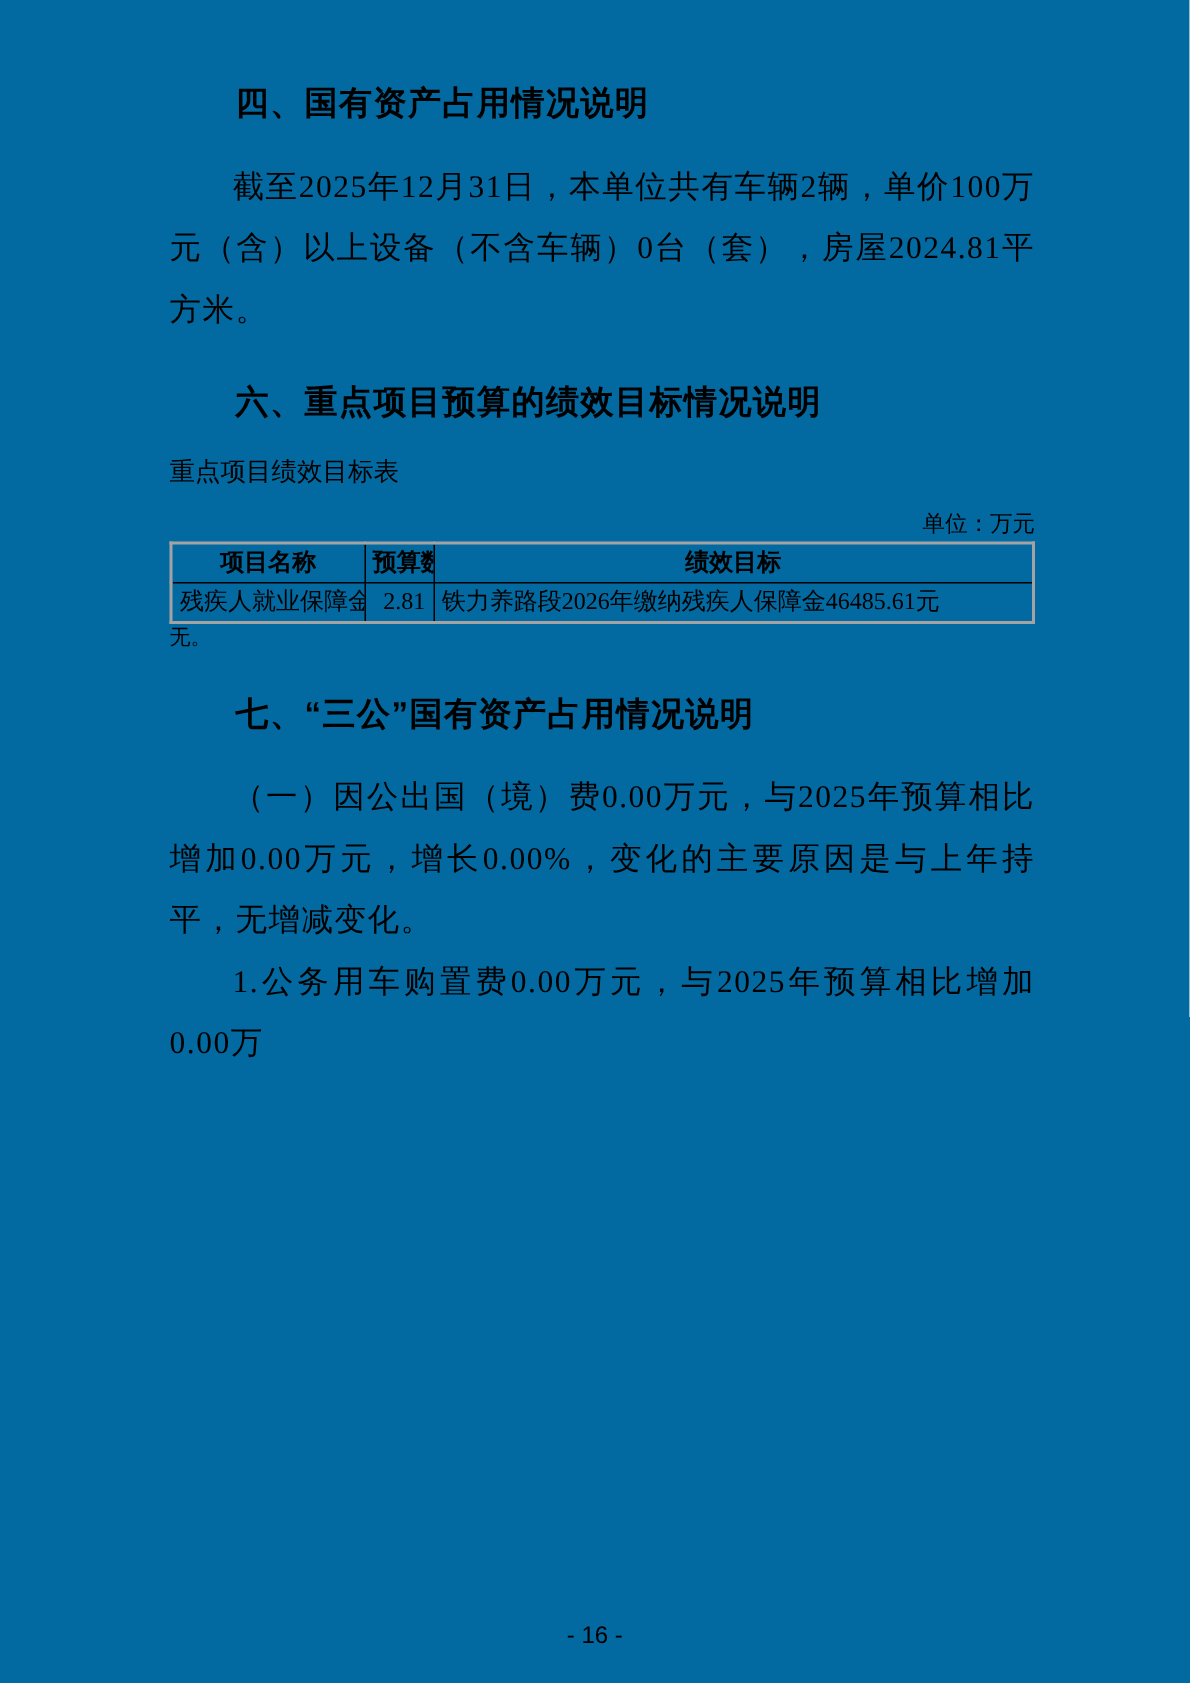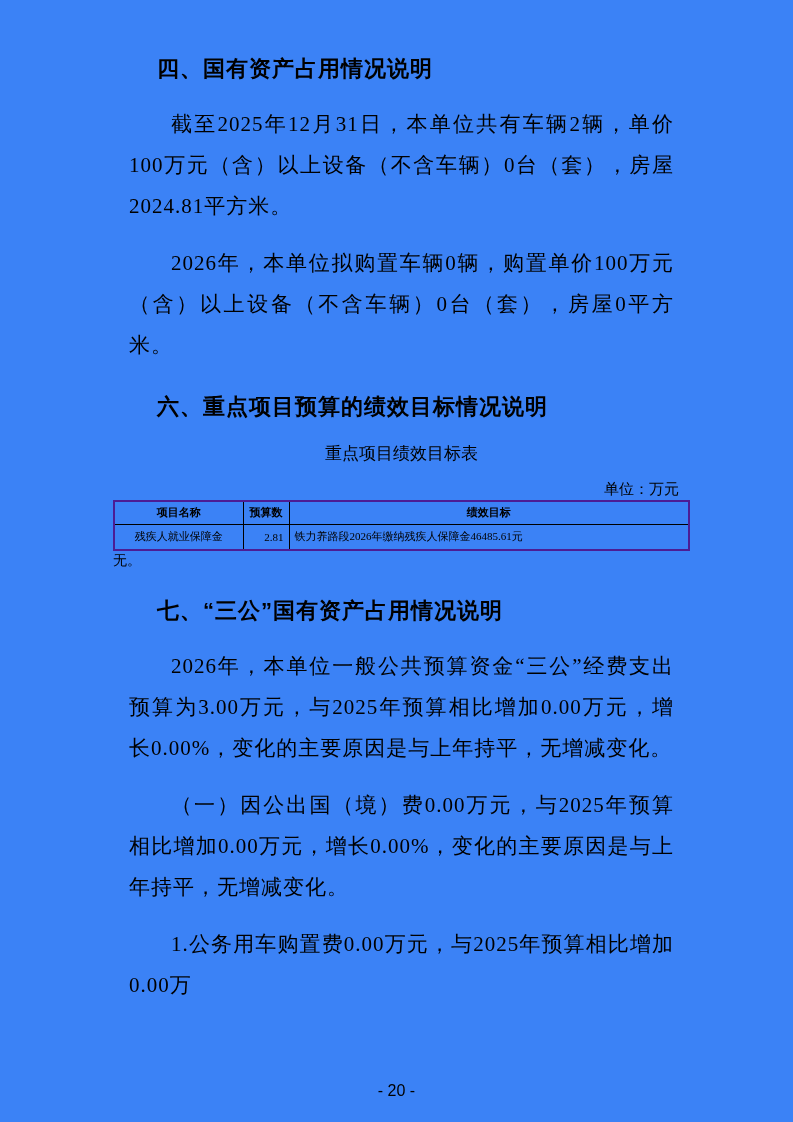--- a/index.html
+++ b/index.html
@@ -2,21 +2,21 @@
 <html><head>
 <meta charset="utf-8">
 <style>
   * { box-sizing: border-box; }
   html, body { margin: 0; padding: 0; background: #ffffff; }
   .page {
     position: relative;
     width: 793px;
     height: 1122px;
     margin: 0 auto;
-    background: #3b82f6;
+    background: #0369a1;
     color: #000000;
     padding: 54px 103px 0 113px;
     overflow: hidden;
     font-family: "Liberation Serif", "DejaVu Serif", serif;
   }
   .sec-heading {
     font-family: "Liberation Sans", "DejaVu Sans", sans-serif;
     font-weight: bold;
     font-size: 22px;
     line-height: 30px;
@@ -25,39 +25,39 @@
     margin: 26px 0 20px 0;
   }
   .sec-heading.first { margin-top: 0; }
   .body-text {
     font-size: 21px;
     line-height: 41px;
     letter-spacing: 1px;
     text-indent: 2em;
     text-align: justify;
     text-justify: inter-ideograph;
-    margin: 16px;
+    margin: 0;
   }
   .table-title {
     font-size: 17px;
     line-height: 24px;
-    text-align: center;
+    text-align: left;
     margin: 16px 0 0 0;
   }
   .unit-label {
     font-size: 15px;
     line-height: 18px;
     text-align: right;
-    margin: 14px 11px 2px 0;
+    margin: 14px 0 2px 0;
   }
   table.perf-table {
     width: 100%;
     border-collapse: collapse;
-    border: 2px solid #4c1d95;
-    font-size: 11px;
+    border: 2px solid #a3a3a3;
+    font-size: 16px;
     table-layout: fixed;
   }
   table.perf-table th, table.perf-table td {
     border: 1px solid #000;
     padding: 2px 5px;
     overflow: hidden;
     white-space: nowrap;
   }
   table.perf-table th {
     font-weight: bold;
@@ -86,21 +86,20 @@
   }
 </style>
 </head>
 <body>
 
 <div class="page">
 
   <section>
     <h2 class="sec-heading first">四、国有资产占用情况说明</h2>
     <p class="body-text">截至2025年12月31日，本单位共有车辆2辆，单价100万元（含）以上设备（不含车辆）0台（套），房屋2024.81平方米。</p>
-    <p class="body-text">2026年，本单位拟购置车辆0辆，购置单价100万元（含）以上设备（不含车辆）0台（套），房屋0平方米。</p>
   </section>
 
 
   <section>
     <h2 class="sec-heading">六、重点项目预算的绩效目标情况说明</h2>
     <p class="table-title">重点项目绩效目标表</p>
     <p class="unit-label">单位：万元</p>
     <table class="perf-table">
       <colgroup>
         <col class="col-name">
@@ -120,20 +119,19 @@
           <td class="cell-num">2.81</td>
           <td class="cell-goal">铁力养路段2026年缴纳残疾人保障金46485.61元</td>
         </tr>
       </tbody>
     </table>
     <p class="table-note">无。</p>
   </section>
 
   <section>
     <h2 class="sec-heading">七、“三公”国有资产占用情况说明</h2>
-    <p class="body-text">2026年，本单位一般公共预算资金“三公”经费支出预算为3.00万元，与2025年预算相比增加0.00万元，增长0.00%，变化的主要原因是与上年持平，无增减变化。</p>
     <p class="body-text">（一）因公出国（境）费0.00万元，与2025年预算相比增加0.00万元，增长0.00%，变化的主要原因是与上年持平，无增减变化。</p>
     <p class="body-text">1.公务用车购置费0.00万元，与2025年预算相比增加0.00万</p>
   </section>
 
-  <div class="page-footer">- 20 -</div>
+  <div class="page-footer">- 16 -</div>
 
 </div>
 
 </body></html>

